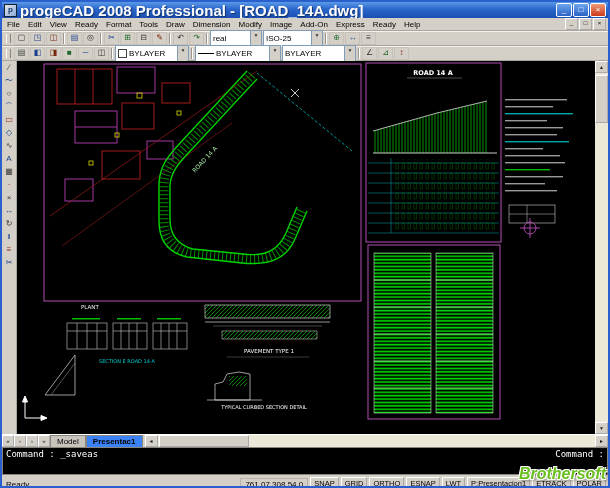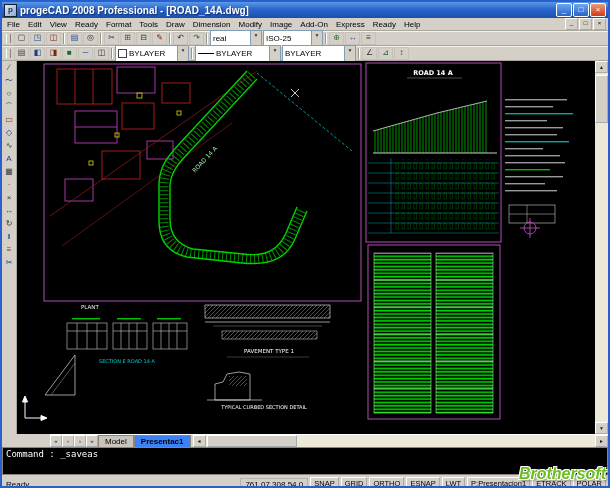--- a/index.html
+++ b/index.html
@@ -3,21 +3,21 @@
 <meta charset="utf-8">
 <style>
   html,body{margin:0;padding:0;background:#555;}
   .window{width:610px;height:488px;box-sizing:border-box;border:2px solid #2a5fce;background:#d4d0c8;
           display:flex;flex-direction:column;font-family:"Liberation Sans",sans-serif;position:relative;overflow:hidden;}
   
   .titlebar{flex:none;height:16px;display:flex;align-items:center;gap:3px;padding:0 2px;
             background:linear-gradient(180deg,#5a9ae8 0%,#2a66cc 45%,#1a4fb0 100%);}
   .app-icon{width:11px;height:11px;background:linear-gradient(135deg,#e8e8e8,#8aa8d8);border:1px solid #123;flex:none;
             font-size:8px;line-height:10px;text-align:center;color:#14366e;font-weight:bold;}
-  .title-text{color:#fff;font-size:10px;font-weight:bold;text-shadow:1px 1px 1px #10306a;white-space:nowrap;overflow:hidden;}
+  .title-text{color:#fff;font-size:15px;font-weight:bold;text-shadow:1px 1px 1px #10306a;white-space:nowrap;overflow:hidden;}
   .win-controls{margin-left:auto;display:flex;gap:1px;}
   .win-btn{width:14px;height:12px;font-size:8px;line-height:11px;text-align:center;color:#fff;border:1px solid #fff;
            background:linear-gradient(180deg,#6ea6ef,#2a62c4);border-radius:2px;}
   .win-btn.close{background:linear-gradient(180deg,#ef9a78,#cc3a1a);}
   
   .menubar{flex:none;height:12px;display:flex;align-items:center;font-size:8px;background:#d4d0c8;padding:0 1px;
            border-bottom:1px solid #aaa69e;}
   .menu-item{padding:0 4px;color:#000;white-space:nowrap;}
   .mdi-controls{margin-left:auto;display:flex;gap:1px;padding-right:1px;}
   .mdi-btn{width:11px;height:10px;font-size:6px;line-height:9px;text-align:center;background:#d4d0c8;
@@ -44,21 +44,21 @@
   .ls-btn:nth-child(2n){color:#18408a;} .ls-btn:nth-child(5n){color:#8a2a12;}
   .canvas{flex:1;background:#000;position:relative;overflow:hidden;}
   .canvas svg{position:absolute;left:0;top:0;}
   svg text{font-family:"DejaVu Sans",sans-serif;}
   .vscroll{flex:none;width:13px;background:#ece9d8;display:flex;flex-direction:column;}
   .scroll-btn{flex:none;height:12px;width:13px;background:#d4d0c8;border:1px outset #fff;box-sizing:border-box;
               font-size:5px;line-height:10px;text-align:center;color:#222;}
   .vs-track{flex:1;position:relative;}
   .vs-thumb{position:absolute;left:0;top:2px;width:13px;height:48px;background:#d4d0c8;border:1px outset #fff;box-sizing:border-box;}
   
-  .tabrow{flex:none;height:12px;display:flex;align-items:stretch;background:#d4d0c8;border-top:1px solid #fff;margin-left:48px;}
+  .tabrow{flex:none;height:12px;display:flex;align-items:stretch;background:#d4d0c8;border-top:1px solid #fff;}
   .tabnav{display:flex;}
   .tabnav .tnav{width:12px;font-size:6px;line-height:11px;text-align:center;background:#d4d0c8;border:1px outset #fff;box-sizing:border-box;color:#222;}
   .tab{font-size:8px;padding:0 6px;display:flex;align-items:center;background:#c8c4bc;border:1px solid #8a867e;border-bottom:none;color:#000;white-space:nowrap;}
   .tab.active{background:#3b82f6;font-weight:bold;}
   .hscroll{flex:1;display:flex;margin-left:2px;}
   .hs-track{flex:1;background:#ece9d8;position:relative;}
   .hs-thumb{position:absolute;left:1px;top:0;height:100%;width:90px;background:#d4d0c8;border:1px outset #fff;box-sizing:border-box;}
   
   .cmd{flex:none;height:28px;background:#000;border:1px solid #8a867e;box-sizing:border-box;margin:0;
        color:#fff;font-family:"DejaVu Sans Mono",monospace;font-size:9px;padding:1px 3px;
@@ -376,20 +376,21 @@
       <div class="scroll-btn">◄</div>
       <div class="hs-track">
         <div class="hs-thumb"></div>
       </div>
       <div class="scroll-btn">►</div>
     </div>
   </div>
 
   <div class="cmd">
     <div>Command : _saveas</div>
+    <div>Command :</div>
   </div>
 
   <div class="statusbar">
     <span class="sb-ready">Ready</span>
     <span class="sb-coords">761.07,308.54,0</span>
     <span class="sb-toggle">SNAP</span>
     <span class="sb-toggle">GRID</span>
     <span class="sb-toggle">ORTHO</span>
     <span class="sb-toggle">ESNAP</span>
     <span class="sb-toggle">LWT</span>

